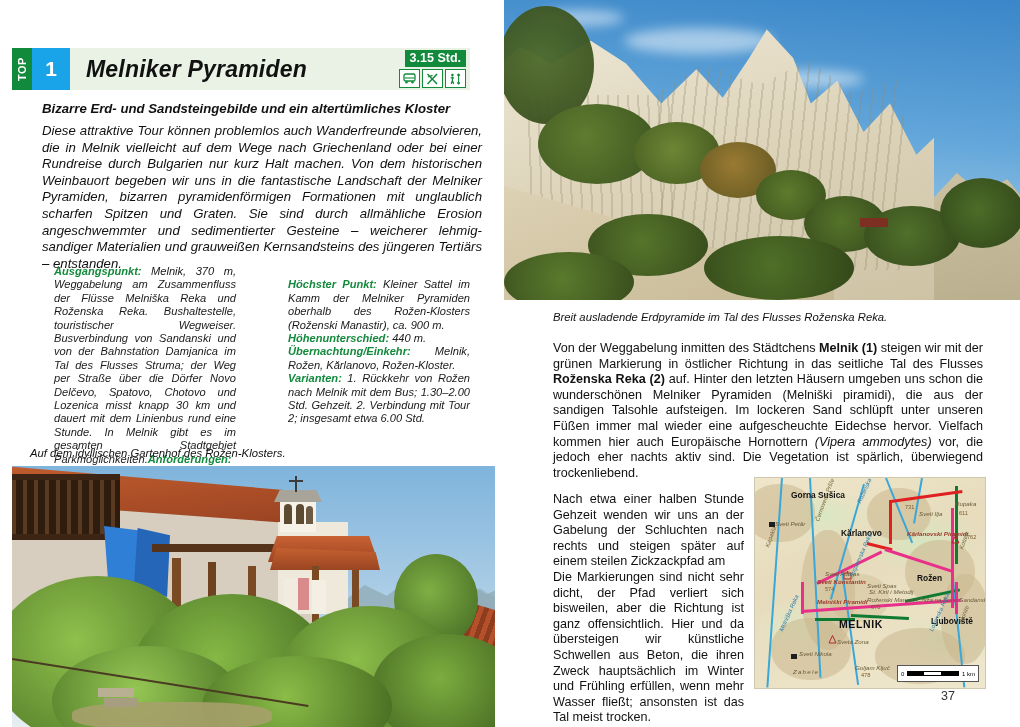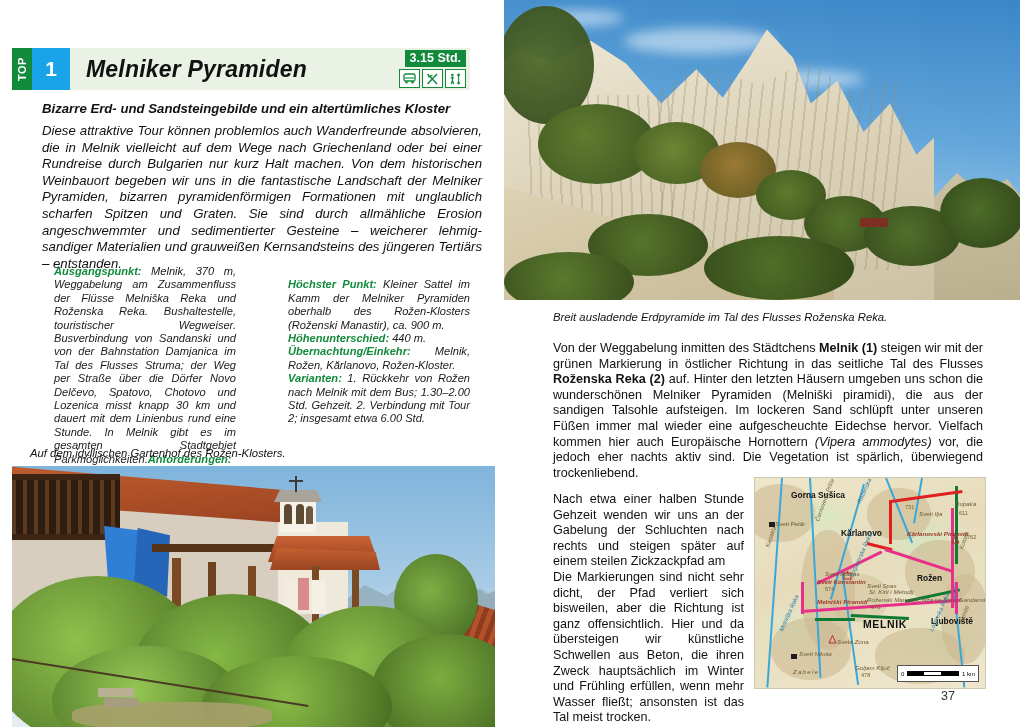--- a/index.html
+++ b/index.html
@@ -126,21 +126,21 @@
       radial-gradient(ellipse 70px 36px at 82% 78%, #d6e4bd 0%, rgba(214,228,189,0) 72%),
       linear-gradient(160deg,#efe6cb 0%,#e6dcbc 40%,#efe7cd 100%);
   }
   .terr{position:absolute;background:#cbb78e;opacity:.55;border-radius:48%;}
   .river{position:absolute;background:#3aa7d8;}
   .route-pink{position:absolute;background:#e8308a;}
   .route-red{position:absolute;background:#e02020;}
   .route-green{position:absolute;background:#0f7a32;}
   .mlabel{position:absolute;font-size:7px;color:#2a2a2a;white-space:nowrap;}
   .mlabel.town{font-weight:bold;font-size:8.4px;color:#111;}
-  .mlabel.big{font-weight:bold;font-size:10.5px;color:#111;letter-spacing:.6px;margin-left:24px;}
+  .mlabel.big{font-weight:bold;font-size:10.5px;color:#111;letter-spacing:.6px;}
   .mlabel.it{font-style:italic;font-size:6.2px;color:#6a5a3a;}
   .mlabel.rd{font-style:italic;font-size:6.2px;color:#9a3a2a;font-weight:bold;}
   .mlabel.rot{transform:rotate(-66deg);transform-origin:left center;
     font-style:italic;font-size:6px;color:#2f7fa8;}
   .mlabel.rot2{transform:rotate(-70deg);transform-origin:left center;
     font-style:italic;font-size:6px;color:#7a6a42;}
   .scalebar{position:absolute;right:6px;bottom:6px;width:82px;height:17px;
     background:#ffffff;border:1px solid #555;display:flex;align-items:center;
     justify-content:space-between;padding:0 3px;box-sizing:border-box;}
   .scalebar .sb-line{flex:1;height:5px;margin:0 3px;

